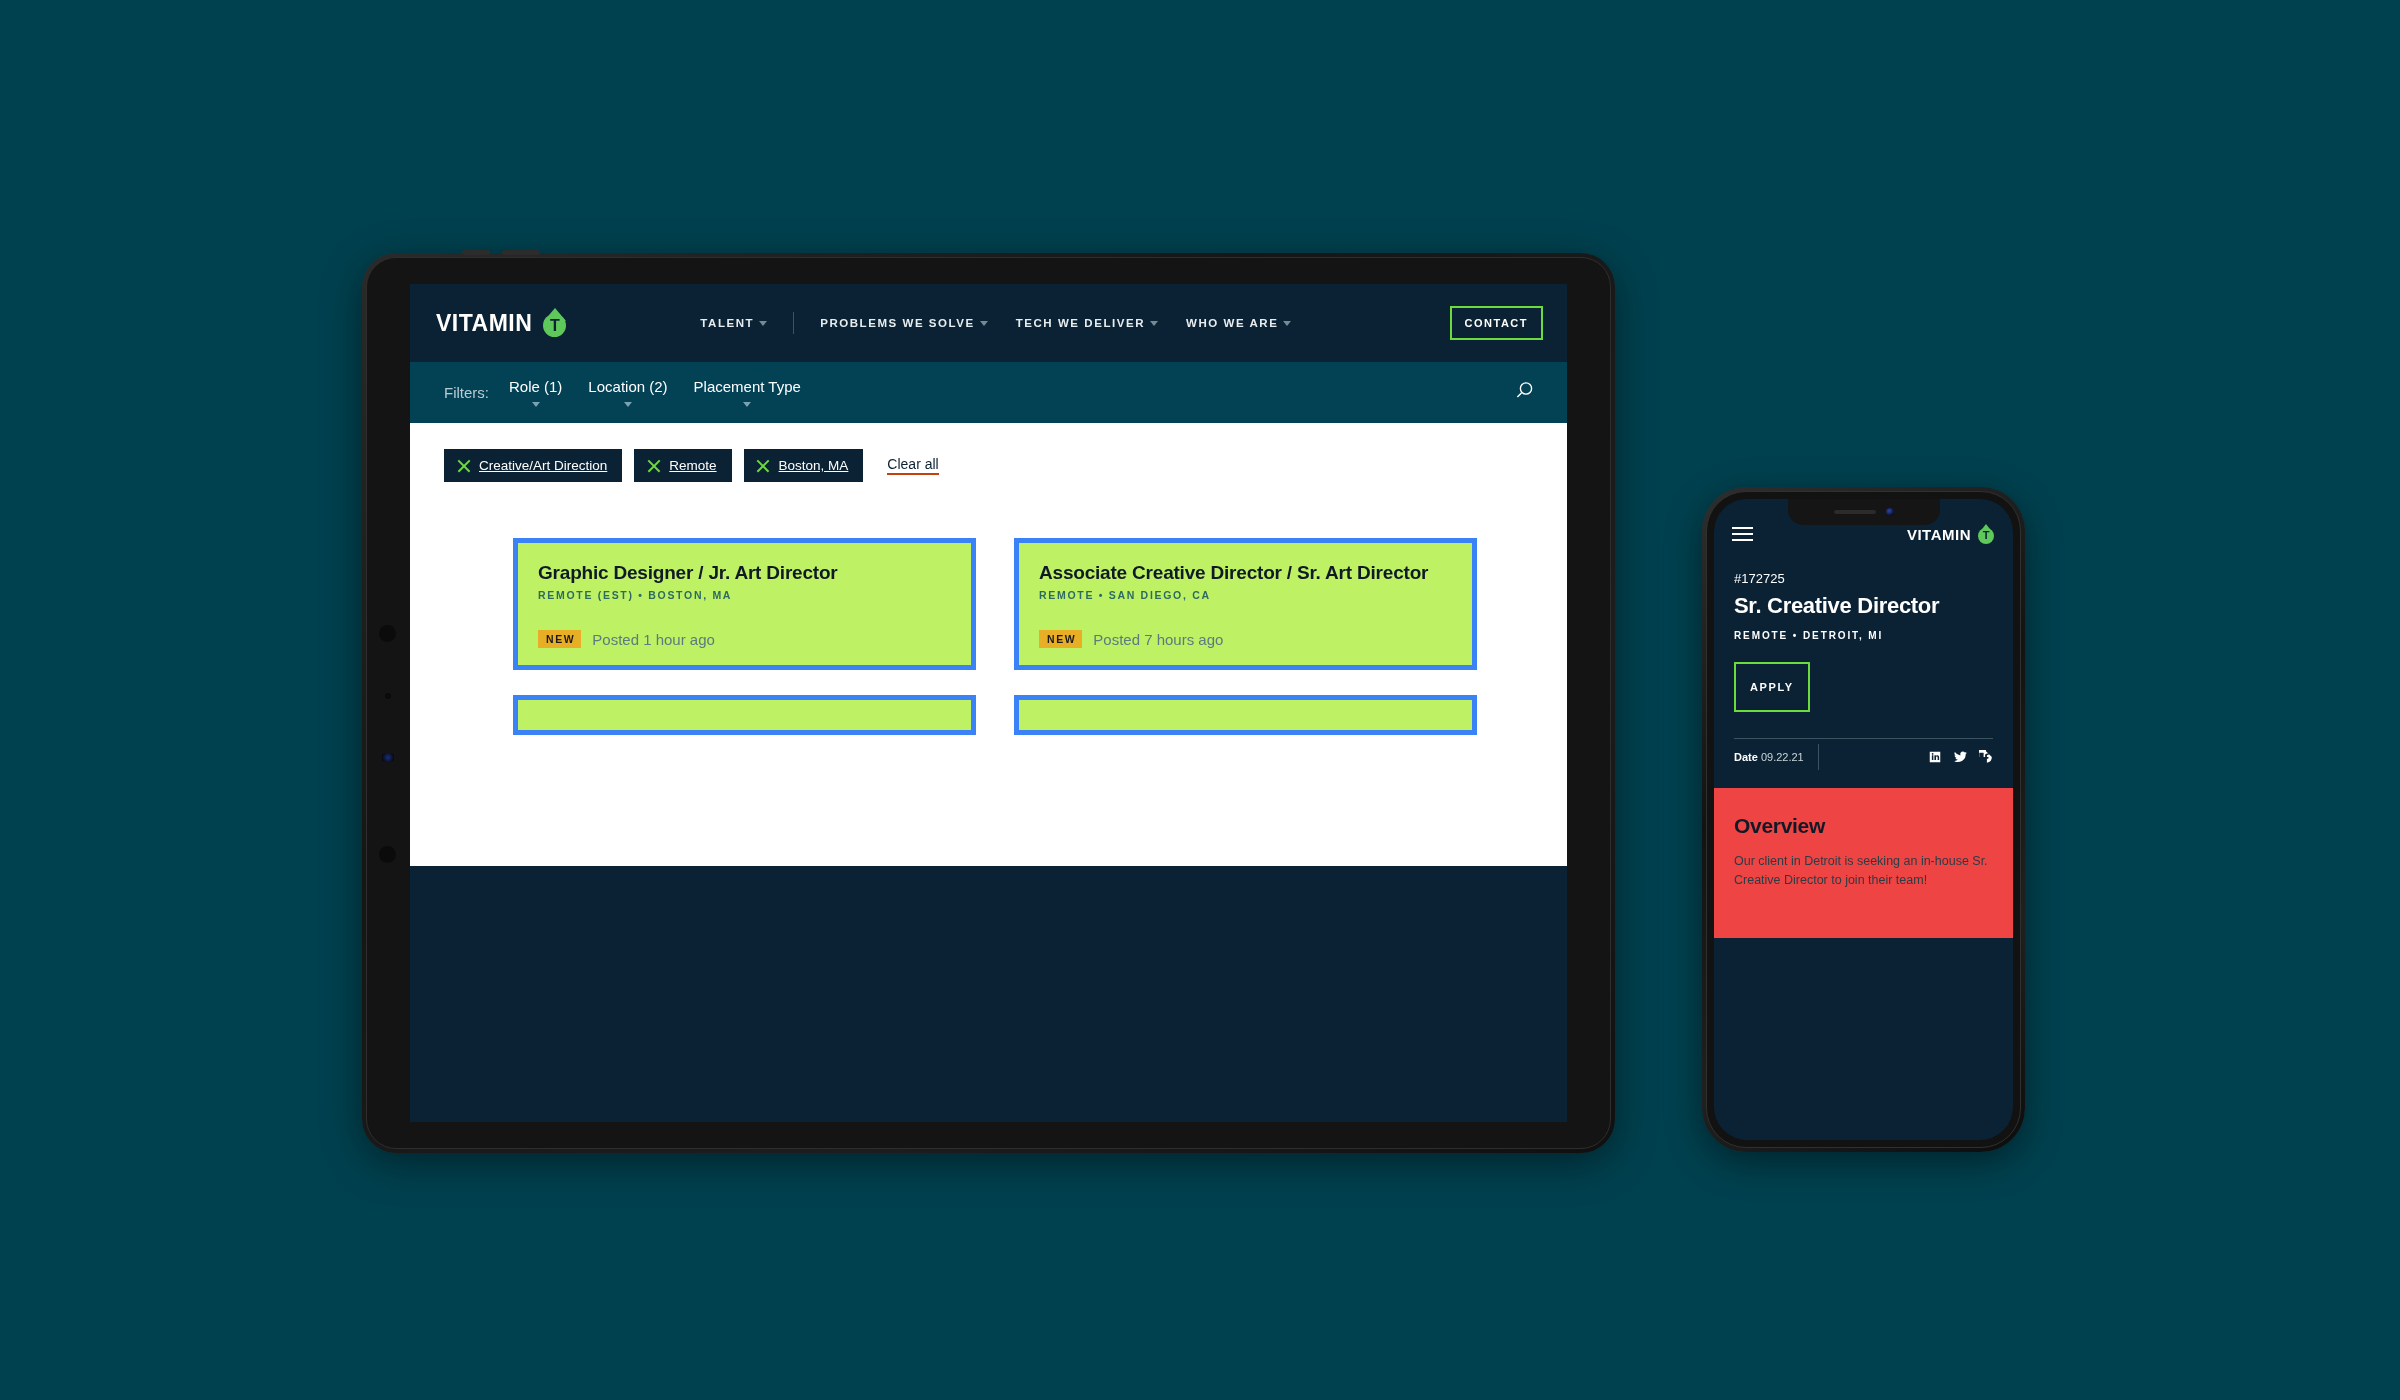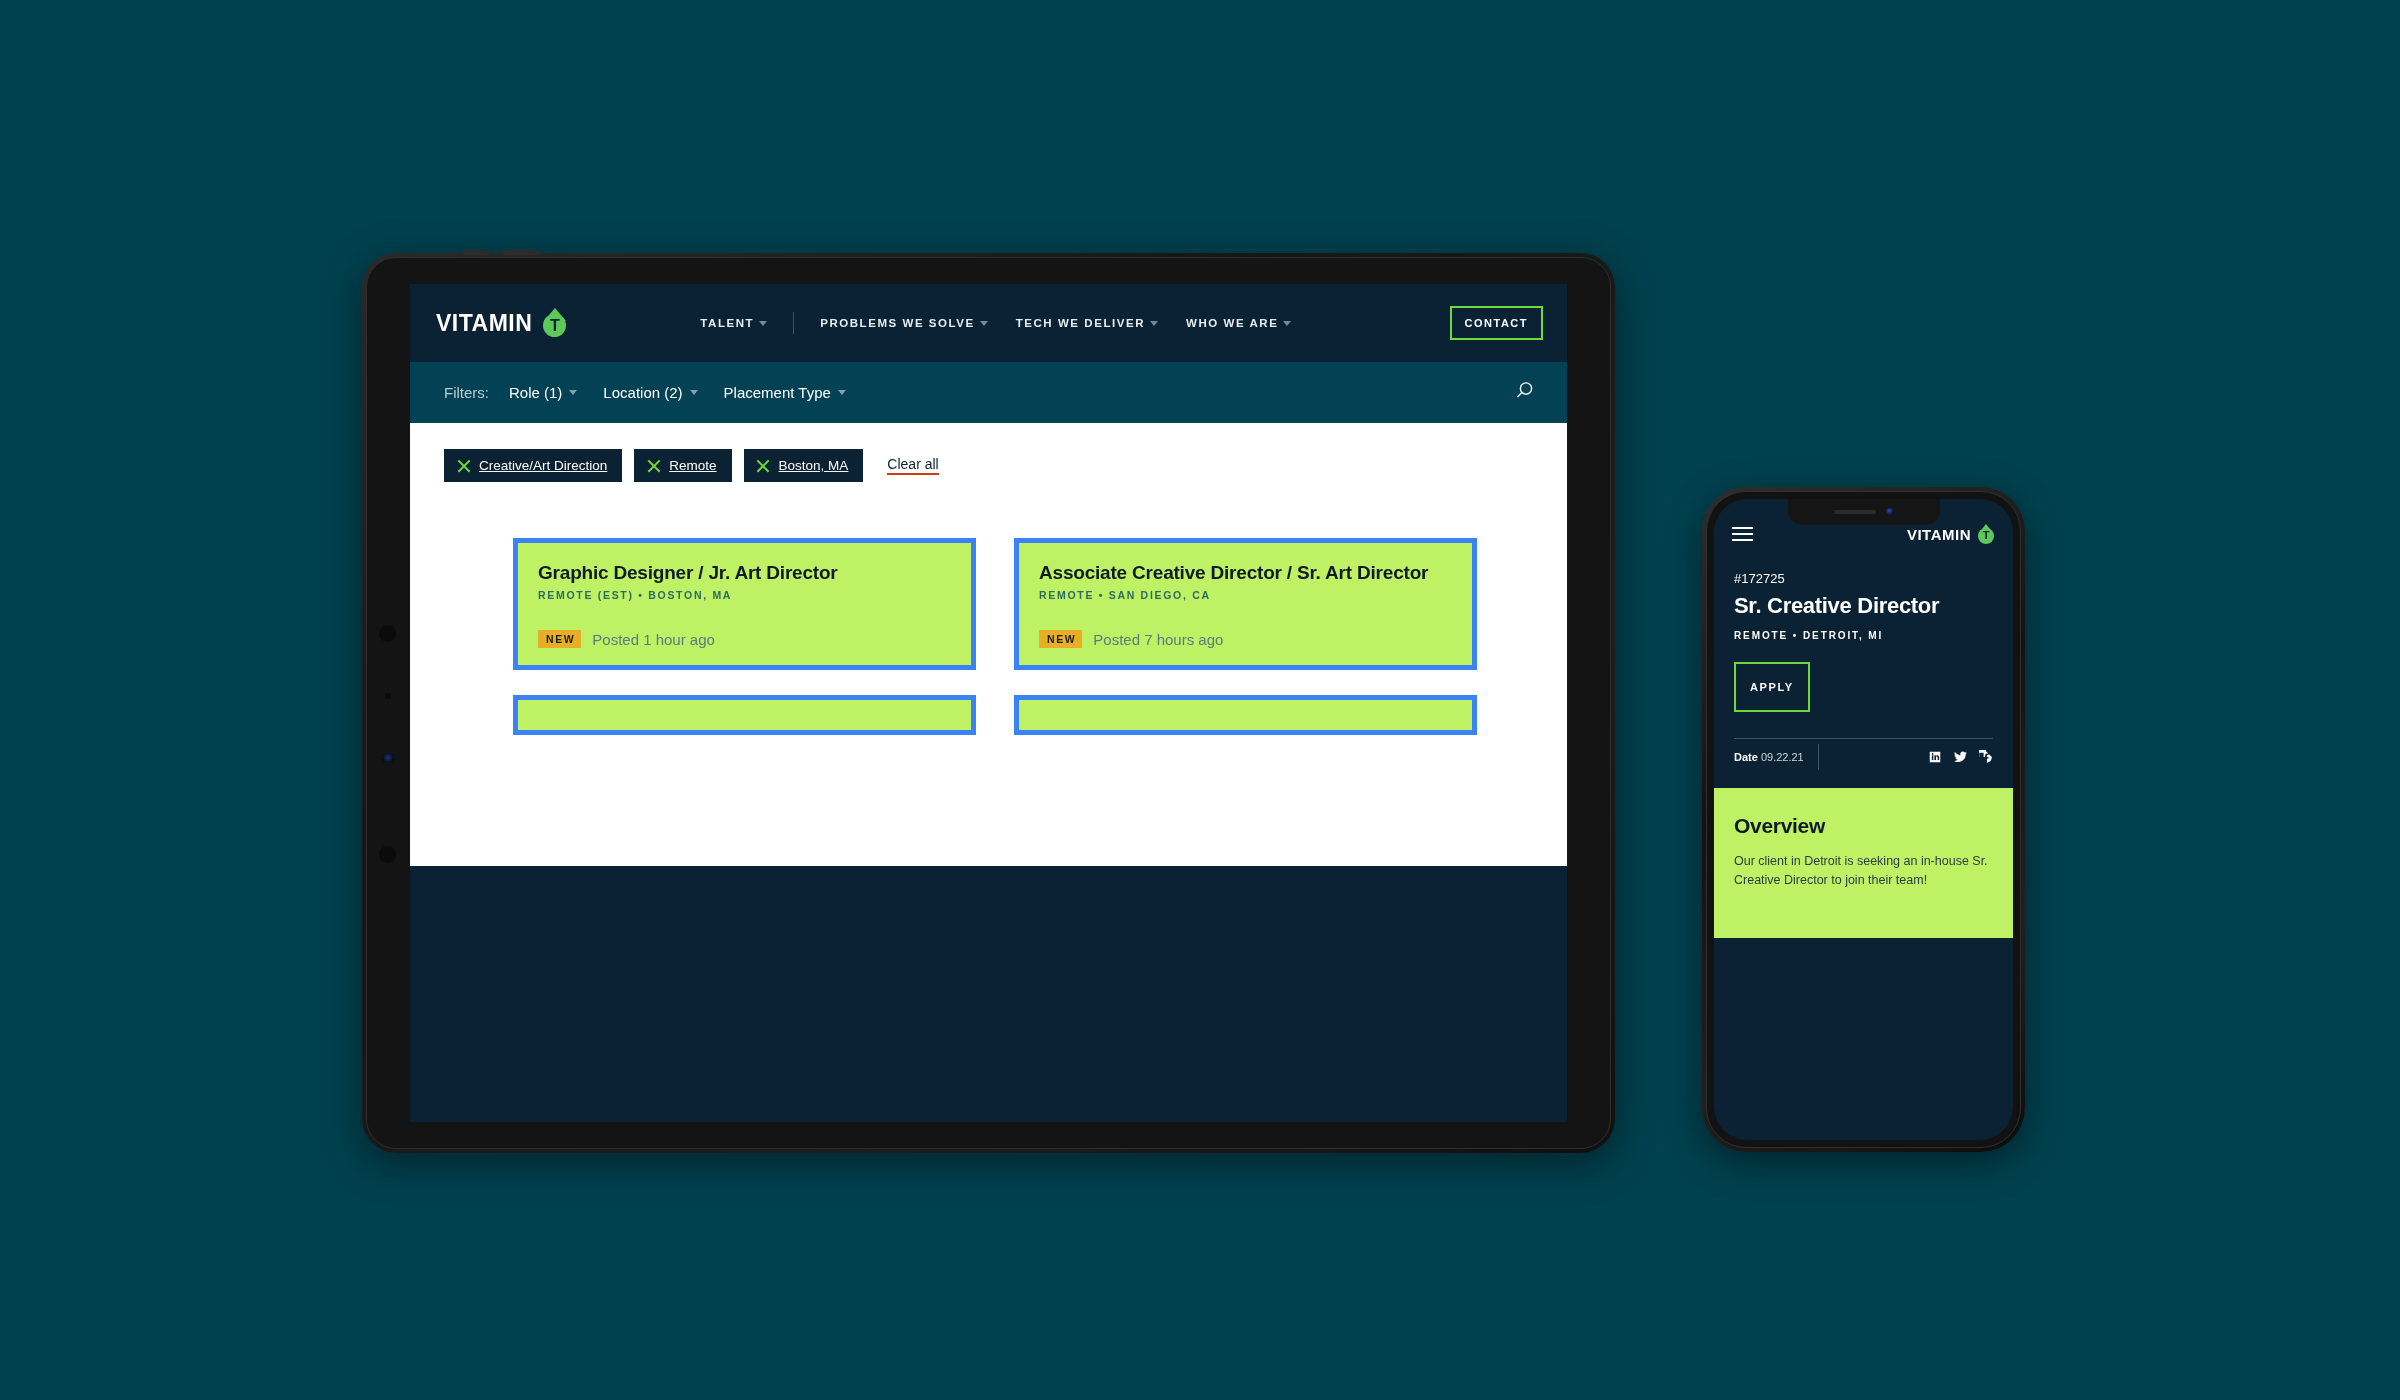--- a/index.html
+++ b/index.html
@@ -141,20 +141,21 @@
   .filterbar {
     height: 61px; background: #034155;
     display: flex; align-items: center;
     padding: 0 32px 0 34px;
   }
   .filters-label { color: #b9cdd2; font-size: 15px; margin-right: 20px; }
   .filter-drop {
     color: #ffffff; font-size: 15px;
     display: flex; align-items: center; gap: 7px;
     margin-right: 26px;
+    flex-direction: column;
   }
   .filter-drop .caret { border-top-color: #7ba3ad; }
   .search-icon-btn { margin-left: auto; }
 
   
   .results {
     background: #ffffff;
     height: 443px;
     padding: 26px 0 0 0;
     position: relative;
@@ -288,21 +289,21 @@
   }
   .p-date { color: #ffffff; font-size: 11px; padding-right: 14px; }
   .p-date b { font-weight: 700; }
   .p-date span { color: #c9d6da; }
   .p-divider { width: 1px; height: 26px; background: #3b5360; }
   .p-socials { margin-left: auto; display: flex; align-items: center; gap: 11px; }
   .p-socials svg { display: block; }
 
   .p-overview {
     margin-top: 12px;
-    background: #bef264;
+    background: #ef4444;
     border-radius: 0;
     padding: 26px 20px 20px 20px;
     height: 150px;
   }
   .ov-title {
     color: #101a26; font-size: 21px; font-weight: 700;
     letter-spacing: -.3px; margin-bottom: 14px;
   }
   .ov-text { color: #2d3b44; font-size: 12.5px; line-height: 1.55; }
 </style>

